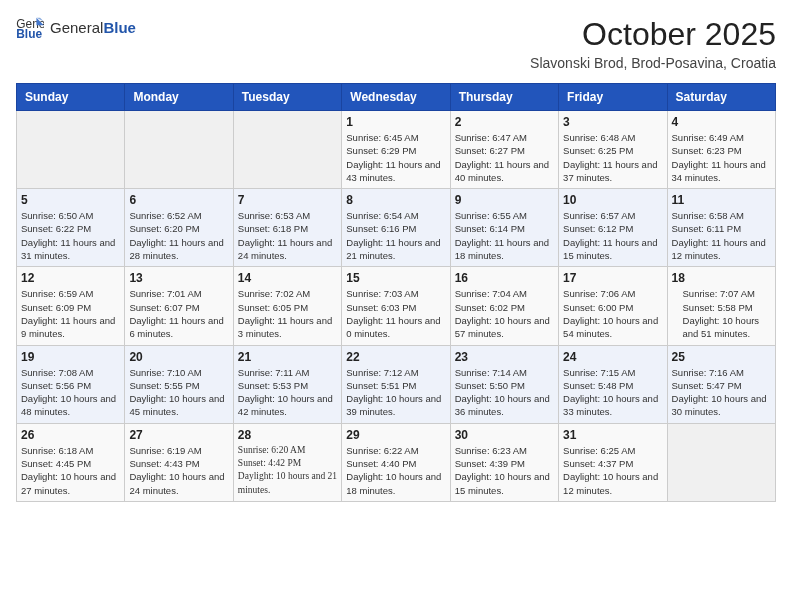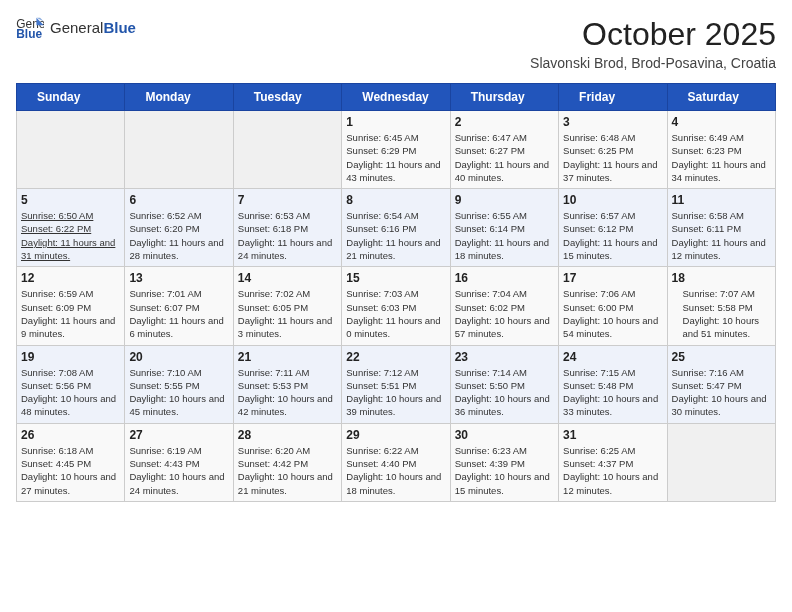--- a/index.html
+++ b/index.html
@@ -32,21 +32,21 @@
     .location { font-size: 14px; color: #444; margin-top: 2px; margin-left: 23px; }
     table {
       width: 100%;
       border-collapse: collapse;
     }
     thead th {
       background: #2255bb;
       color: #fff;
       font-size: 12px;
       font-weight: 600;
-      padding: 6px 20px;
+      padding: 6px 8px;
       text-align: left;
       border: 1px solid #1a44a0;
     }
     tbody td {
       border: 1px solid #ccc;
       vertical-align: top;
       padding: 4px 4px;
       width: calc(100% / 7);
       min-height: 80px;
       background: #fff;
@@ -129,21 +129,21 @@
         <td>
           <span class="day-num">4</span>
           <div class="day-info" style="white-space: pre-line;">Sunrise: 6:49 AM
 Sunset: 6:23 PM
 Daylight: 11 hours and 34 minutes.</div>
         </td>
       </tr>
       <tr>
         <td>
           <span class="day-num">5</span>
-          <div class="day-info" style="white-space: pre-line; text-decoration: underline;">Sunrise: 6:50 AM
+          <div class="day-info" style="white-space: pre-line;">Sunrise: 6:50 AM
 Sunset: 6:22 PM
 Daylight: 11 hours and 31 minutes.</div>
         </td>
         <td>
           <span class="day-num">6</span>
           <div class="day-info" style="white-space: pre-line;">Sunrise: 6:52 AM
 Sunset: 6:20 PM
 Daylight: 11 hours and 28 minutes.</div>
         </td>
         <td>
@@ -273,21 +273,21 @@
 Daylight: 10 hours and 27 minutes.</div>
         </td>
         <td>
           <span class="day-num">27</span>
           <div class="day-info" style="white-space: pre-line;">Sunrise: 6:19 AM
 Sunset: 4:43 PM
 Daylight: 10 hours and 24 minutes.</div>
         </td>
         <td>
           <span class="day-num">28</span>
-          <div class="day-info" style="white-space: pre-line;">Sunrise: 6:20 AM
+          <div class="day-info" style="white-space: pre-line; font-family: Liberation Serif, serif;">Sunrise: 6:20 AM
 Sunset: 4:42 PM
 Daylight: 10 hours and 21 minutes.</div>
         </td>
         <td>
           <span class="day-num">29</span>
           <div class="day-info" style="white-space: pre-line;">Sunrise: 6:22 AM
 Sunset: 4:40 PM
 Daylight: 10 hours and 18 minutes.</div>
         </td>
         <td>

